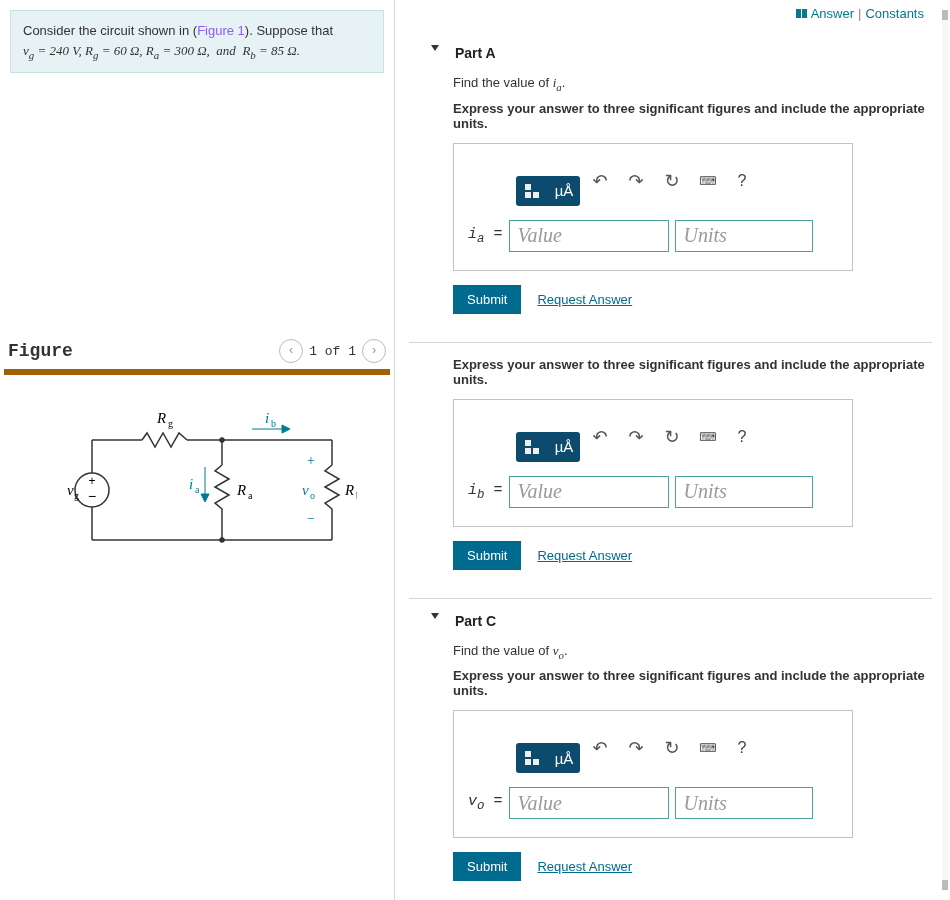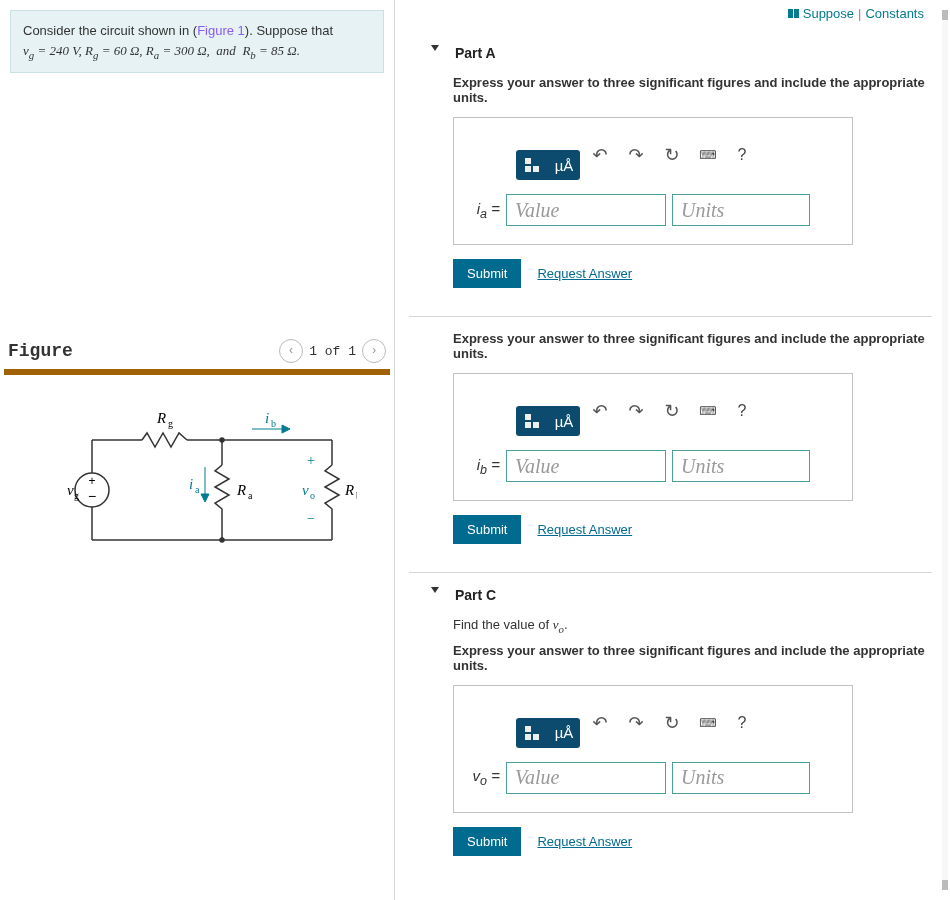--- a/index.html
+++ b/index.html
@@ -169,21 +169,21 @@
 .tool.kb { font-size: 12px; }
 .tool.q { font-size: 16px; width: 26px; }
 
 .input-row {
   display: flex;
   align-items: center;
   gap: 6px;
 }
 .var-label {
   font-style: italic;
-  font-family: Liberation Sans, sans-serif;
+  font-family: Liberation Mono, monospace;
   font-size: 15px;
   min-width: 32px;
   text-align: right;
 }
 .value-in, .units-in {
   border: 1px solid #4aa0a0;
   height: 30px;
   font-size: 20px;
   font-style: italic;
   font-family: "Times New Roman", serif;
@@ -336,33 +336,36 @@
       </div>
     </div>
   </div>
 
   <div class="right-col">
     <div class="topbar">
       <span class="flag">
           <span></span>
           <span></span>
         </span>
-      <a href="#">Suppose</a>
+      <a href="#">Answer</a>
       <span class="sep">|</span>
       <a href="#">Constants</a>
     </div>
 
     <div class="parts">
 
       <div class="part">
         <div class="part-head">
           <span class="caret-down"></span>
           <span>Part A</span>
         </div>
         <div class="part-body">
+          <div class="prompt-line">
+            <span>Find the value of </span><span class="ser"><i>i</i><sub>a</sub></span><span>.</span>
+          </div>
           <div class="instructions">Express your answer to three significant figures and include the appropriate units.</div>
           <div class="answer-box">
             <div class="toolbar">
               <span class="tool dark first">
                   <span class="tpl-icon">
                     <span class="sq s1"></span>
                     <span class="sq s2"></span>
                     <span class="sq s3"></span>
                   </span>
                 </span>

